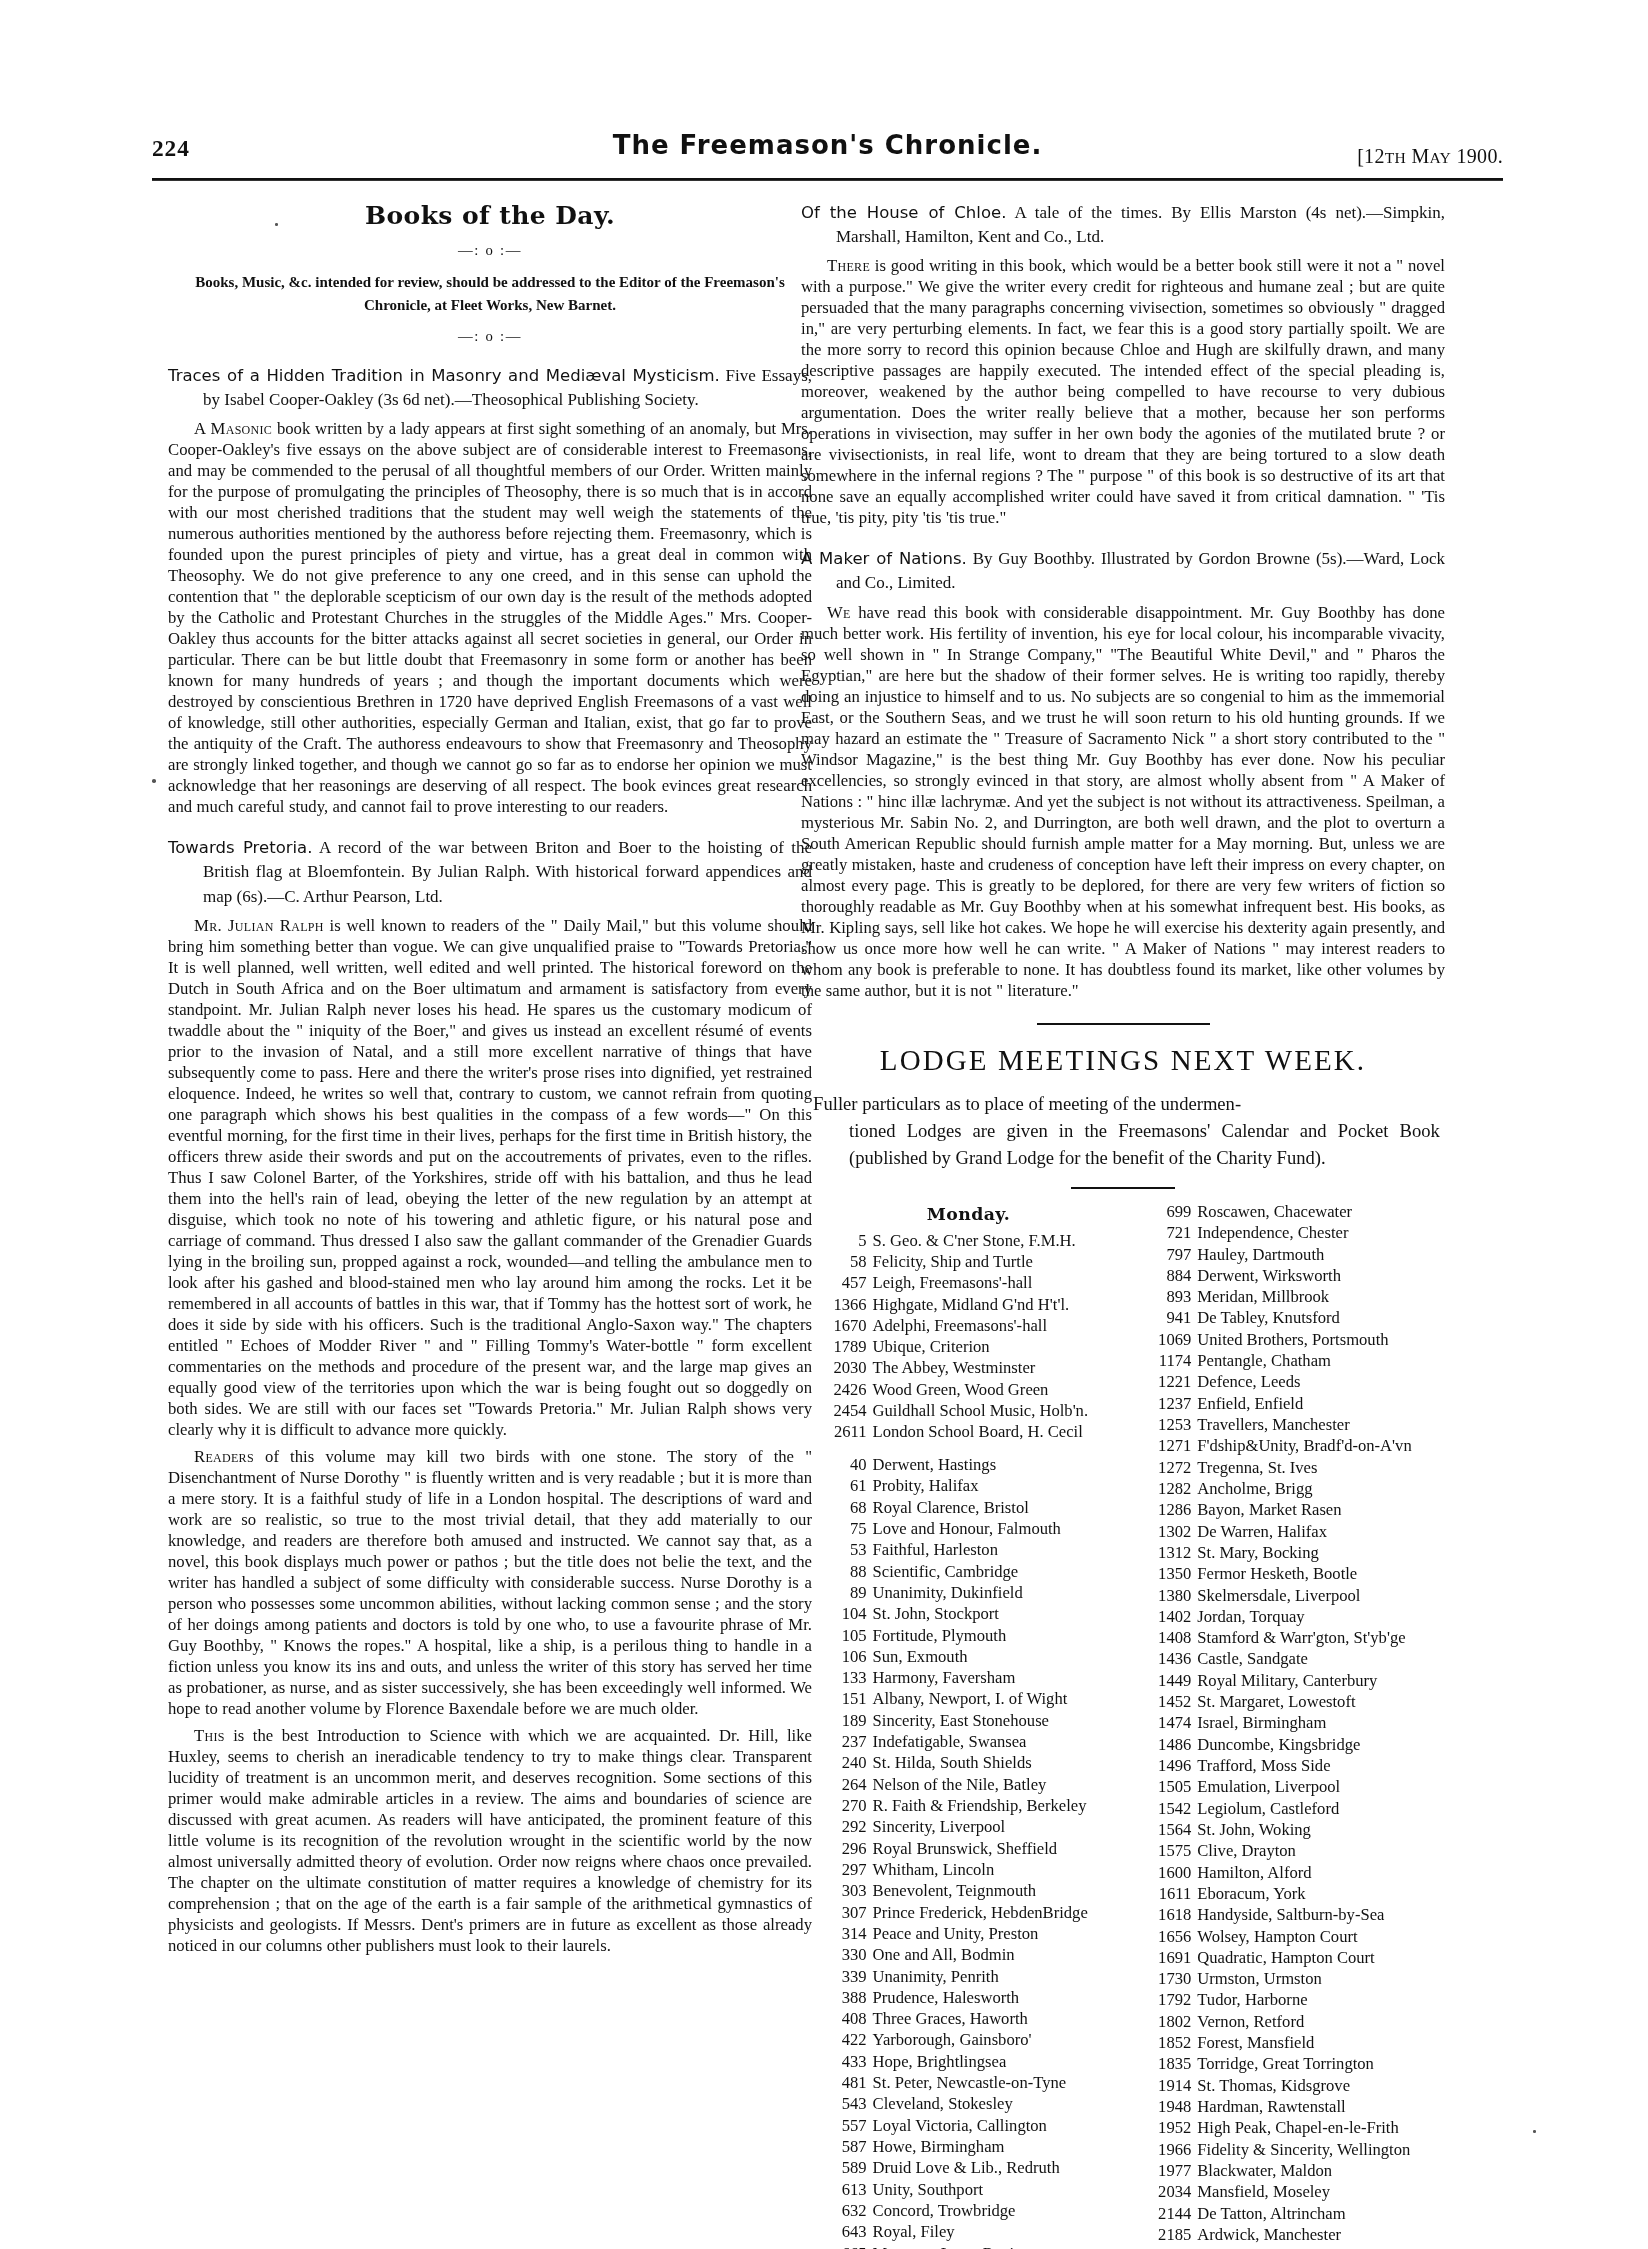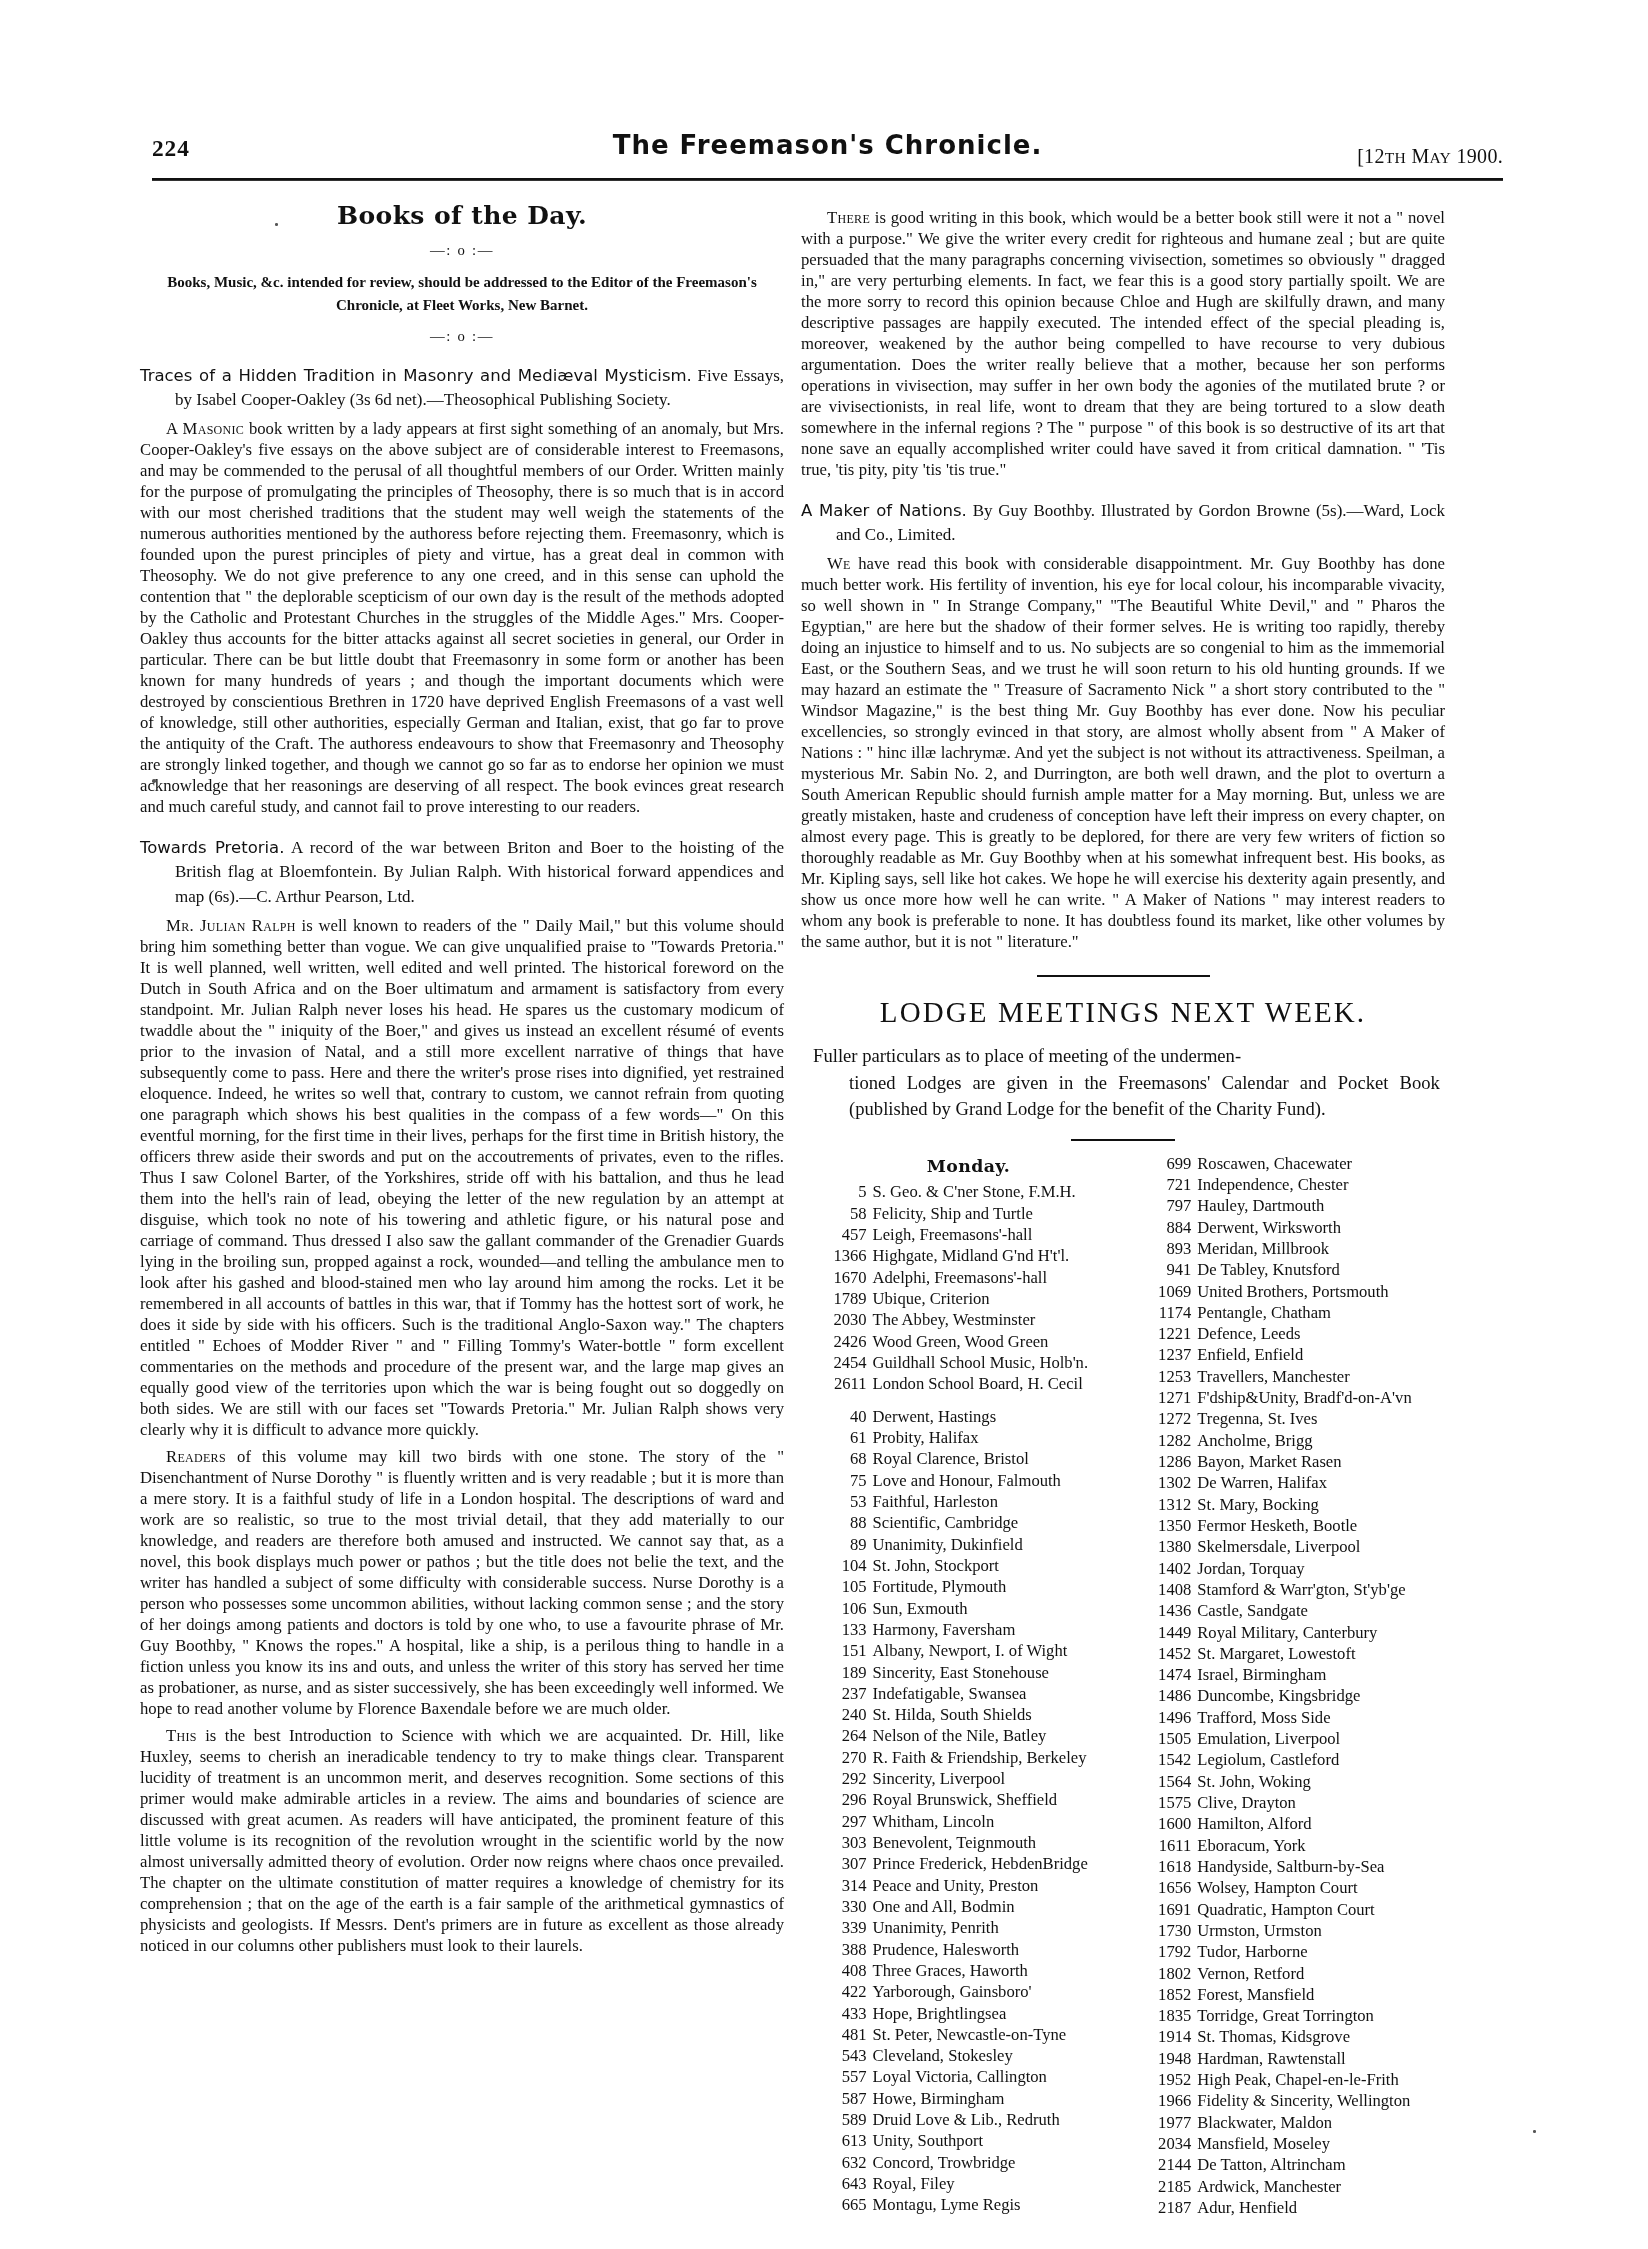--- a/index.html
+++ b/index.html
@@ -32,21 +32,21 @@
     font-size:20px; letter-spacing:0.3px; white-space:nowrap;
   }
   .mh-date .sc { font-size:15.6px; }
   .mh-rule {
     position:absolute; left:152px; top:178px; width:1351px; height:0;
     border-top:2.6px solid #111; border-bottom:0.9px solid #333;
   }
 
   
   .col { position:absolute; top:201px; width:644px; }
-  .col-left  { left:140px; }
+  .col-left  { left:168px; }
   .col-right { left:801px; }
 
   .deco-head {
     text-align:center;
     font-family:"DejaVu Serif", serif;
     font-weight:700;
     font-size:25px;
     letter-spacing:0.4px;
     margin:0 0 1.7px 0;
   }
@@ -173,20 +173,21 @@
     <p class="body"><span class="sc">Mr. Julian Ralph</span><span> is well known to readers of the " Daily Mail," but this volume should bring him something better than vogue. We can give unqualified praise to "Towards Pretoria." It is well planned, well written, well edited and well printed. The historical foreword on the Dutch in South Africa and on the Boer ultimatum and armament is satisfactory from every standpoint. Mr. Julian Ralph never loses his head. He spares us the customary modicum of twaddle about the " iniquity of the Boer," and gives us instead an excellent résumé of events prior to the invasion of Natal, and a still more excellent narrative of things that have subsequently come to pass. Here and there the writer's prose rises into dignified, yet restrained eloquence. Indeed, he writes so well that, contrary to custom, we cannot refrain from quoting one paragraph which shows his best qualities in the compass of a few words—" On this eventful morning, for the first time in their lives, perhaps for the first time in British history, the officers threw aside their swords and put on the accoutrements of privates, even to the rifles. Thus I saw Colonel Barter, of the Yorkshires, stride off with his battalion, and thus he lead them into the hell's rain of lead, obeying the letter of the new regulation by an attempt at disguise, which took no note of his towering and athletic figure, or his natural pose and carriage of command. Thus dressed I also saw the gallant commander of the Grenadier Guards lying in the broiling sun, propped against a rock, wounded—and telling the ambulance men to look after his gashed and blood-stained men who lay around him among the rocks. Let it be remembered in all accounts of battles in this war, that if Tommy has the hottest sort of work, he does it side by side with his officers. Such is the traditional Anglo-Saxon way." The chapters entitled " Echoes of Modder River " and " Filling Tommy's Water-bottle " form excellent commentaries on the methods and procedure of the present war, and the large map gives an equally good view of the territories upon which the war is being fought out so doggedly on both sides. We are still with our faces set "Towards Pretoria." Mr. Julian Ralph shows very clearly why it is difficult to advance more quickly.</span></p>
 
     <p class="body"><span class="sc">Readers</span><span> of this volume may kill two birds with one stone. The story of the " Disenchantment of Nurse Dorothy " is fluently written and is very readable ; but it is more than a mere story. It is a faithful study of life in a London hospital. The descriptions of ward and work are so realistic, so true to the most trivial detail, that they add materially to our knowledge, and readers are therefore both amused and instructed. We cannot say that, as a novel, this book displays much power or pathos ; but the title does not belie the text, and the writer has handled a subject of some difficulty with considerable success. Nurse Dorothy is a person who possesses some uncommon abilities, without lacking common sense ; and the story of her doings among patients and doctors is told by one who, to use a favourite phrase of Mr. Guy Boothby, " Knows the ropes." A hospital, like a ship, is a perilous thing to handle in a fiction unless you know its ins and outs, and unless the writer of this story has served her time as probationer, as nurse, and as sister successively, she has been exceedingly well informed. We hope to read another volume by Florence Baxendale before we are much older.</span></p>
 
     <p class="body"><span class="sc">This</span><span> is the best Introduction to Science with which we are acquainted. Dr. Hill, like Huxley, seems to cherish an ineradicable tendency to try to make things clear. Transparent lucidity of treatment is an uncommon merit, and deserves recognition. Some sections of this primer would make admirable articles in a review. The aims and boundaries of science are discussed with great acumen. As readers will have anticipated, the prominent feature of this little volume is its recognition of the revolution wrought in the scientific world by the now almost universally admitted theory of evolution. Order now reigns where chaos once prevailed. The chapter on the ultimate constitution of matter requires a knowledge of chemistry for its comprehension ; that on the age of the earth is a fair sample of the arithmetical gymnastics of physicists and geologists. If Messrs. Dent's primers are in future as excellent as those already noticed in our columns other publishers must look to their laurels.</span></p>
 
   </div>
 
   <div class="col col-right">
 
+    <div class="booktitle" style="margin-top:0"><span>Of the House of Chloe.</span><span class="rest"> A tale of the times. By Ellis Marston (4s net).—Simpkin, Marshall, Hamilton, Kent and Co., Ltd.</span></div>
     <p class="body"><span class="sc">There</span><span> is good writing in this book, which would be a better book still were it not a " novel with a purpose." We give the writer every credit for righteous and humane zeal ; but are quite persuaded that the many paragraphs concerning vivisection, sometimes so obviously " dragged in," are very perturbing elements. In fact, we fear this is a good story partially spoilt. We are the more sorry to record this opinion because Chloe and Hugh are skilfully drawn, and many descriptive passages are happily executed. The intended effect of the special pleading is, moreover, weakened by the author being compelled to have recourse to very dubious argumentation. Does the writer really believe that a mother, because her son performs operations in vivisection, may suffer in her own body the agonies of the mutilated brute ? or are vivisectionists, in real life, wont to dream that they are being tortured to a slow death somewhere in the infernal regions ? The " purpose " of this book is so destructive of its art that none save an equally accomplished writer could have saved it from critical damnation. " 'Tis true, 'tis pity, pity 'tis 'tis true."</span></p>
 
     <div class="booktitle"><span>A Maker of Nations.</span><span class="rest"> By Guy Boothby. Illustrated by Gordon Browne (5s).—Ward, Lock and Co., Limited.</span></div>
     <p class="body"><span class="sc">We</span><span> have read this book with considerable disappointment. Mr. Guy Boothby has done much better work. His fertility of invention, his eye for local colour, his incomparable vivacity, so well shown in " In Strange Company," "The Beautiful White Devil," and " Pharos the Egyptian," are here but the shadow of their former selves. He is writing too rapidly, thereby doing an injustice to himself and to us. No subjects are so congenial to him as the immemorial East, or the Southern Seas, and we trust he will soon return to his old hunting grounds. If we may hazard an estimate the " Treasure of Sacramento Nick " a short story contributed to the " Windsor Magazine," is the best thing Mr. Guy Boothby has ever done. Now his peculiar excellencies, so strongly evinced in that story, are almost wholly absent from " A Maker of Nations : " hinc illæ lachrymæ. And yet the subject is not without its attractiveness. Speilman, a mysterious Mr. Sabin No. 2, and Durrington, are both well drawn, and the plot to overturn a South American Republic should furnish ample matter for a May morning. But, unless we are greatly mistaken, haste and crudeness of conception have left their impress on every chapter, on almost every page. This is greatly to be deplored, for there are very few writers of fiction so thoroughly readable as Mr. Guy Boothby when at his somewhat infrequent best. His books, as Mr. Kipling says, sell like hot cakes. We hope he will exercise his dexterity again presently, and show us once more how well he can write. " A Maker of Nations " may interest readers to whom any book is preferable to none. It has doubtless found its market, like other volumes by the same author, but it is not " literature."</span></p>
 
     <div class="short-rule"></div>
 
     <div class="lm-head">LODGE MEETINGS NEXT WEEK.</div>
 
     <div class="lm-intro"><span>Fuller particulars as to place of meeting of the undermen-</span><span class="ln2">tioned Lodges are given in the Freemasons' Calendar and Pocket Book (published by Grand Lodge for the benefit of the Charity Fund).</span></div>

